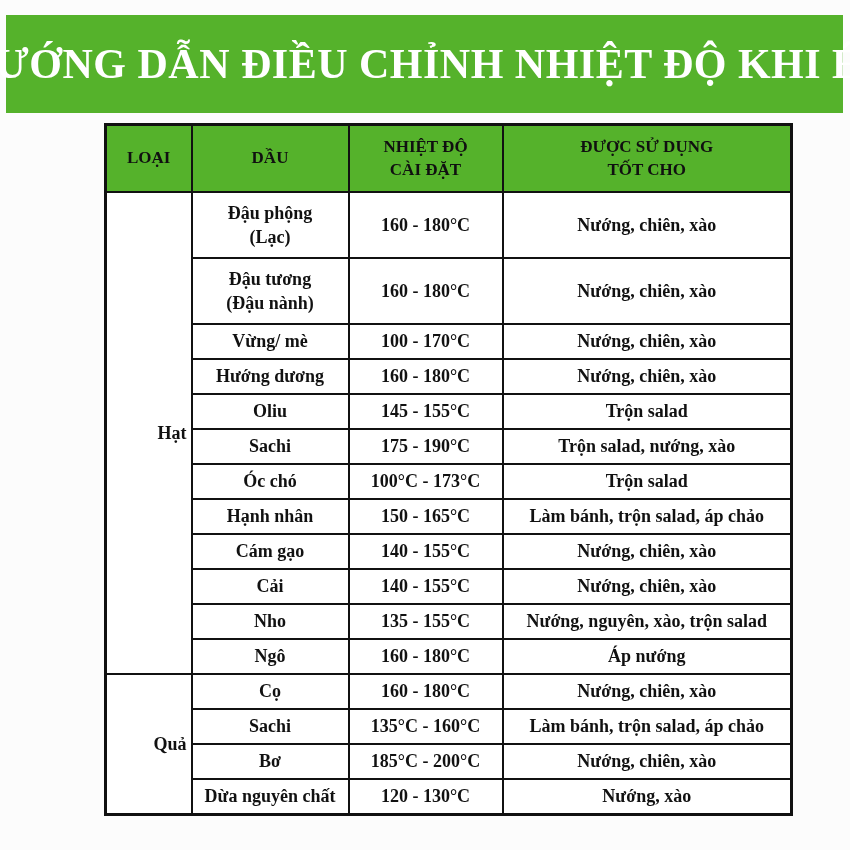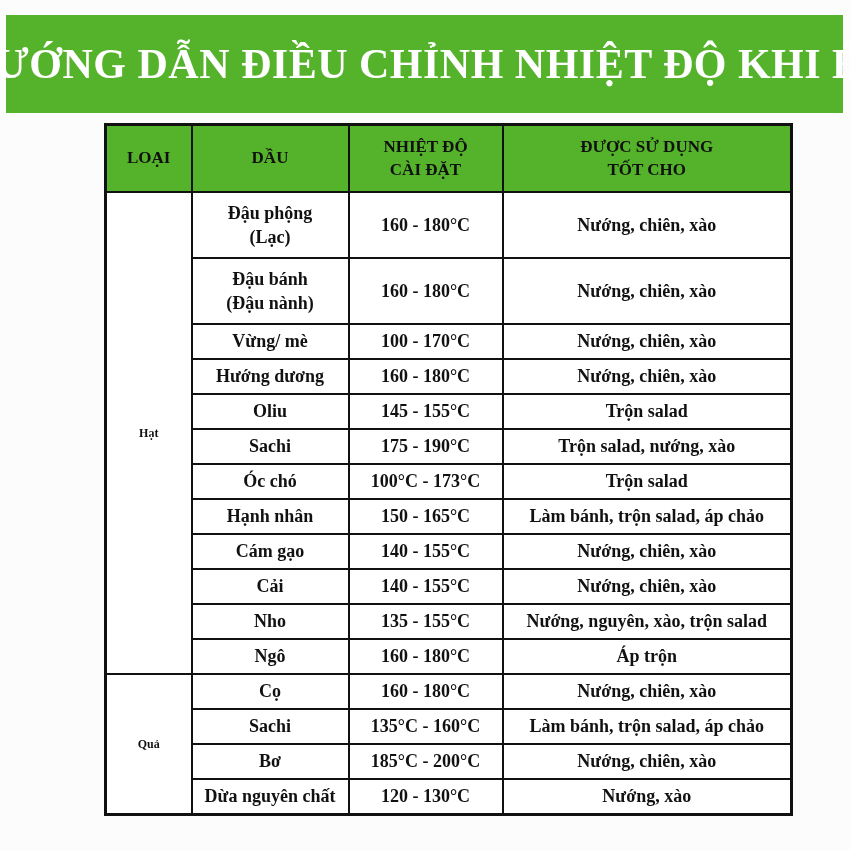--- a/index.html
+++ b/index.html
@@ -57,21 +57,21 @@
     color: #101010;
     font-size: 17px;
     height: 65px;
   }
   .temp-table td {
     background: #ffffff;
     font-size: 18px;
   }
   tr.row-normal td { height: 33px; }
   tr.row-tall td   { height: 64px; }
-  td.group-cell { font-size: 12px; }
+  td.group-cell { font-size: 18px; text-align: right; }
   .col-type { width: 86px; }
   .col-oil  { width: 157px; }
   .col-temp { width: 154px; }
   .col-use  { width: 289px; }
 </style>
 </head>
 <body>
 
 <div class="banner">
   <div class="banner-title">HƯỚNG DẪN ĐIỀU CHỈNH NHIỆT ĐỘ KHI ÉP</div>
@@ -97,21 +97,21 @@
     </thead>
     <tbody>
       <tr class="row-tall">
         <td class="group-cell" rowspan="12">Hạt</td>
         <td>Đậu phộng
 (Lạc)</td>
         <td>160 - 180°C</td>
         <td>Nướng, chiên, xào</td>
       </tr>
       <tr class="row-tall">
-        <td>Đậu bánh
+        <td>Đậu tương
 (Đậu nành)</td>
         <td>160 - 180°C</td>
         <td>Nướng, chiên, xào</td>
       </tr>
       <tr class="row-normal">
         <td>Vừng/ mè</td>
         <td>100 - 170°C</td>
         <td>Nướng, chiên, xào</td>
       </tr>
       <tr class="row-normal">
@@ -150,21 +150,21 @@
         <td>Nướng, chiên, xào</td>
       </tr>
       <tr class="row-normal">
         <td>Nho</td>
         <td>135 - 155°C</td>
         <td>Nướng, nguyên, xào, trộn salad</td>
       </tr>
       <tr class="row-normal">
         <td>Ngô</td>
         <td>160 - 180°C</td>
-        <td>Áp trộn</td>
+        <td>Áp nướng</td>
       </tr>
       <tr class="row-normal">
         <td class="group-cell" rowspan="4">Quả</td>
         <td>Cọ</td>
         <td>160 - 180°C</td>
         <td>Nướng, chiên, xào</td>
       </tr>
       <tr class="row-normal">
         <td>Sachi</td>
         <td>135°C - 160°C</td>

